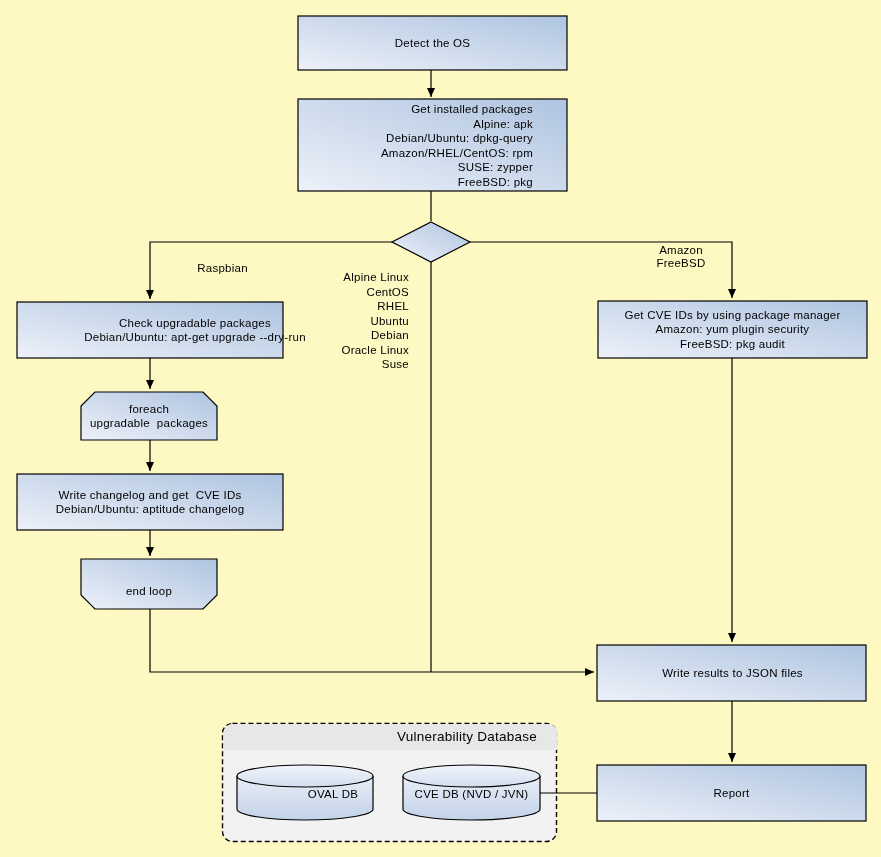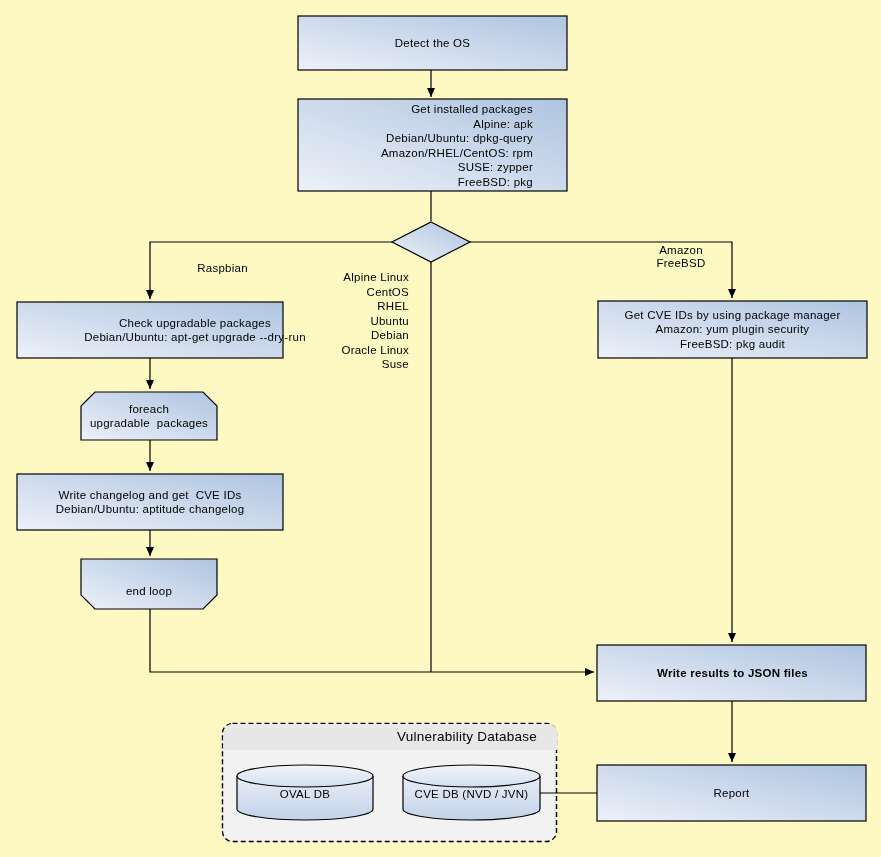--- a/index.html
+++ b/index.html
@@ -128,33 +128,33 @@
   <div class="lbl" style="left:81px;top:559px;width:136px;height:64px;">
     <span class="line">end loop</span>
   </div>
 
   <div class="lbl" style="left:598px;top:301px;width:269px;height:57px;">
     <span class="line">Get CVE IDs by using package manager</span>
     <span class="line">Amazon: yum plugin security</span>
     <span class="line">FreeBSD: pkg audit</span>
   </div>
 
-  <div class="lbl" style="left:597px;top:645px;width:271px;height:56px;font-weight:bold;">
+  <div class="lbl" style="left:597px;top:645px;width:271px;height:56px;">
     <span class="line">Write results to JSON files</span>
   </div>
 
   <div class="lbl" style="left:597px;top:765px;width:269px;height:56px;">
     <span class="line">Report</span>
   </div>
 
   <div id="vuln-title" class="lbl" style="left:222px;top:724px;width:335px;height:26px;">
     <span class="line">Vulnerability Database</span>
   </div>
 
-  <div class="lbl" style="left:237px;top:773px;width:136px;height:42px;">
+  <div class="lbl" style="left:237px;top:773px;width:136px;height:42px;padding-left:28px;">
     <span class="line">OVAL DB</span>
   </div>
 
   <div class="lbl" style="left:403px;top:773px;width:137px;height:42px;">
     <span class="line">CVE DB (NVD / JVN)</span>
   </div>
 
 </div>
 
 </body></html>

